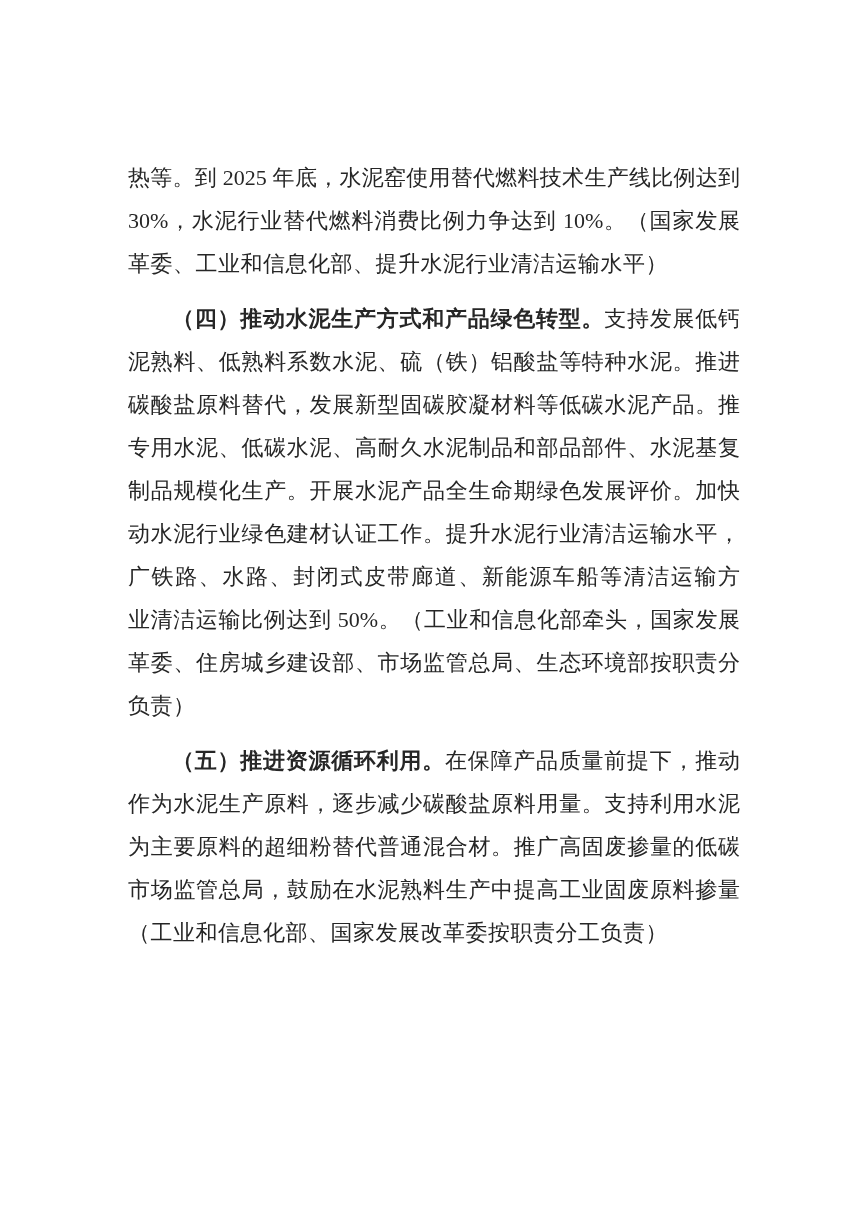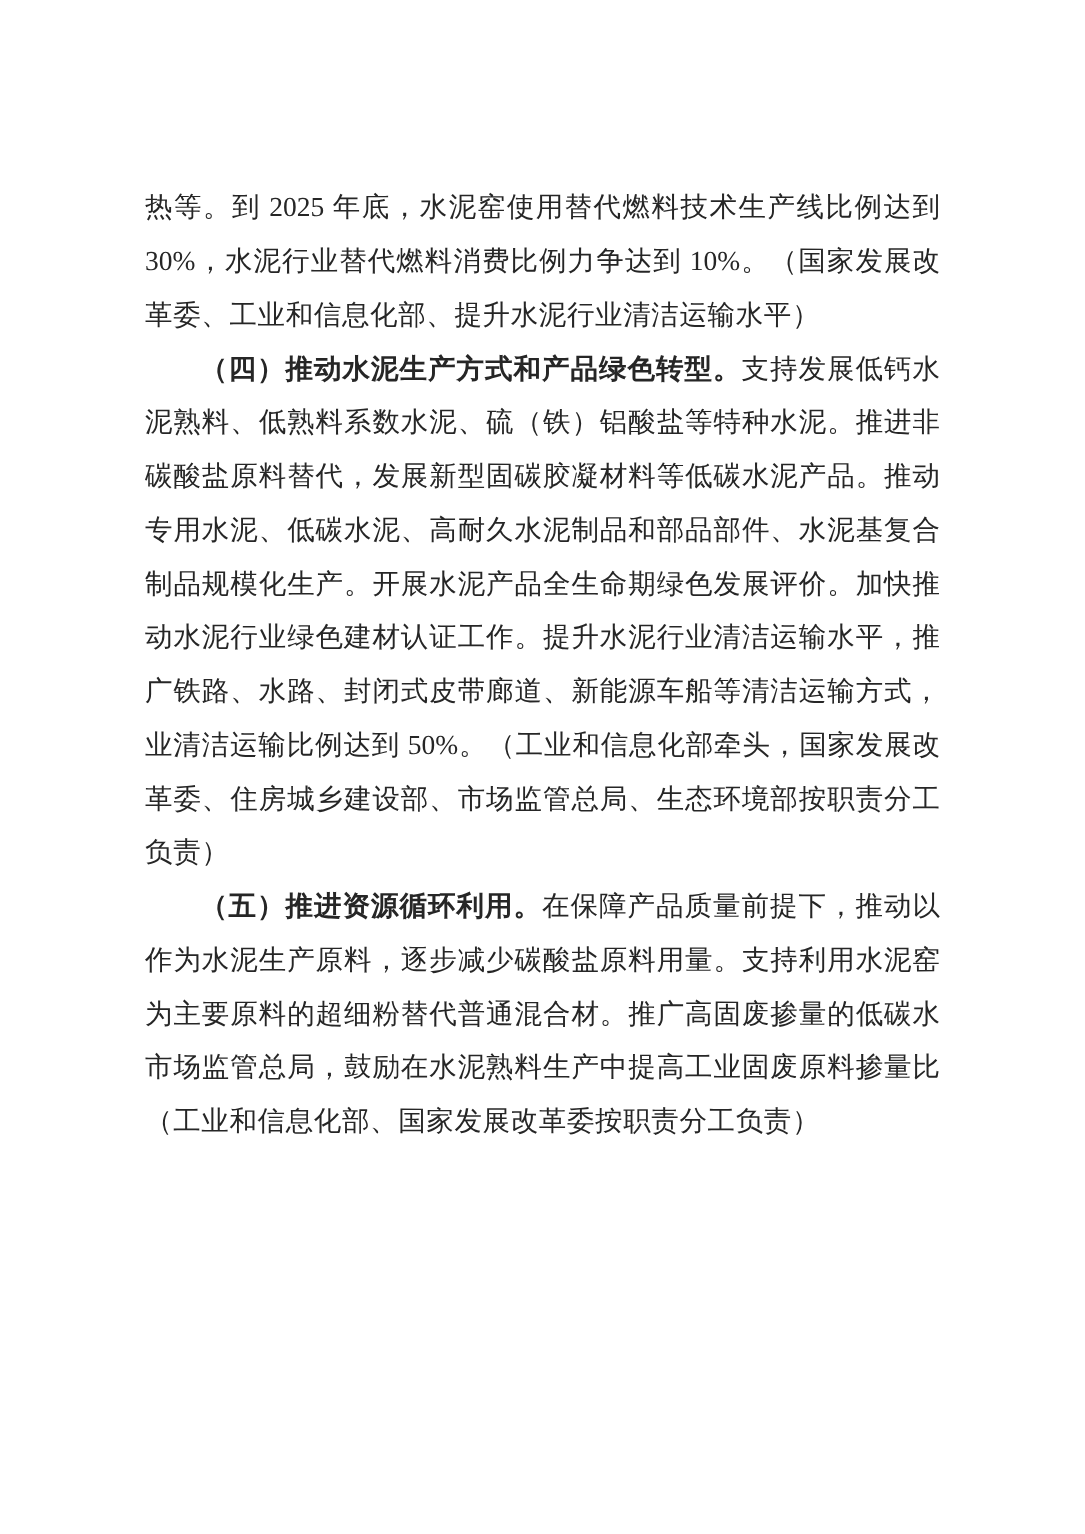--- a/index.html
+++ b/index.html
@@ -12,21 +12,21 @@
     overflow: hidden;
     font-family: "Liberation Serif", "DejaVu Serif", serif;
   }
   .content {
     position: absolute;
     left: 116px;
     top: 144px;
     width: 636px;
     color: #262626;
   }
-  .para { margin: 0; padding: 0; }
+  .para { margin: 12px; padding: 0; }
   .line {
     font-size: 22px;
     line-height: 43px;
     height: 43px;
     overflow: hidden;
     text-align: justify;
     text-align-last: justify;
     font-kerning: none;
   }
   .line.no-stretch { text-align-last: left; letter-spacing: 0.5px; }

